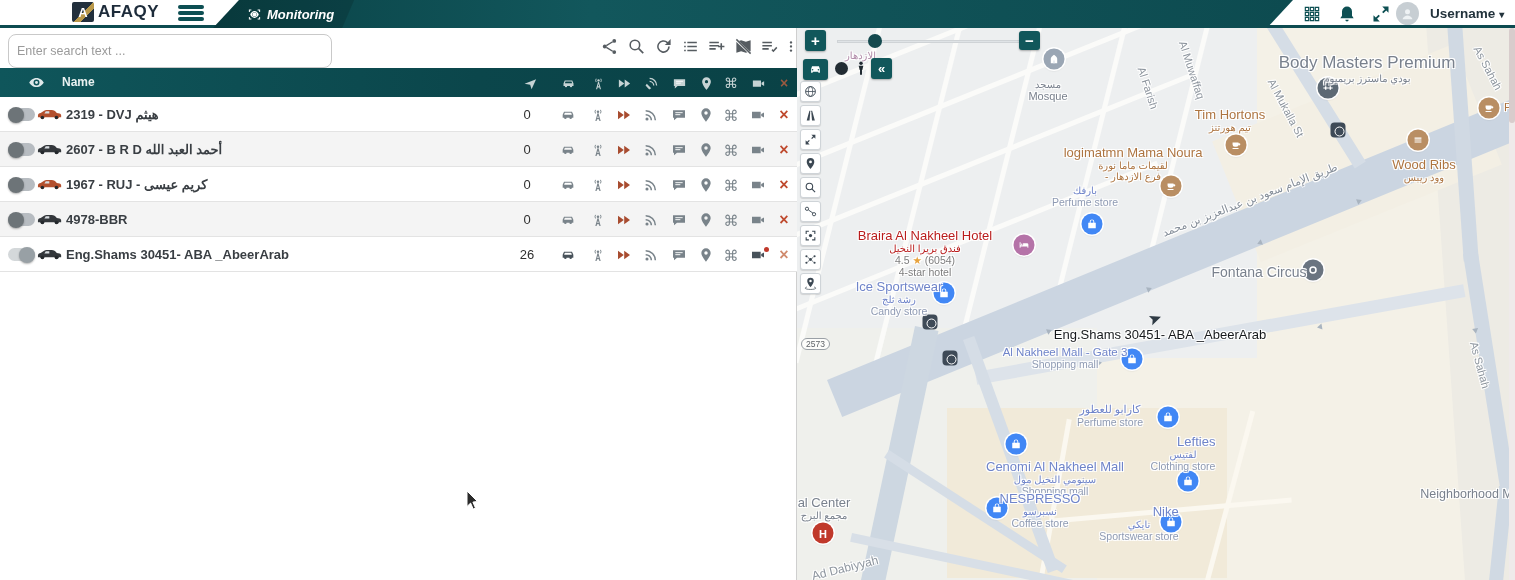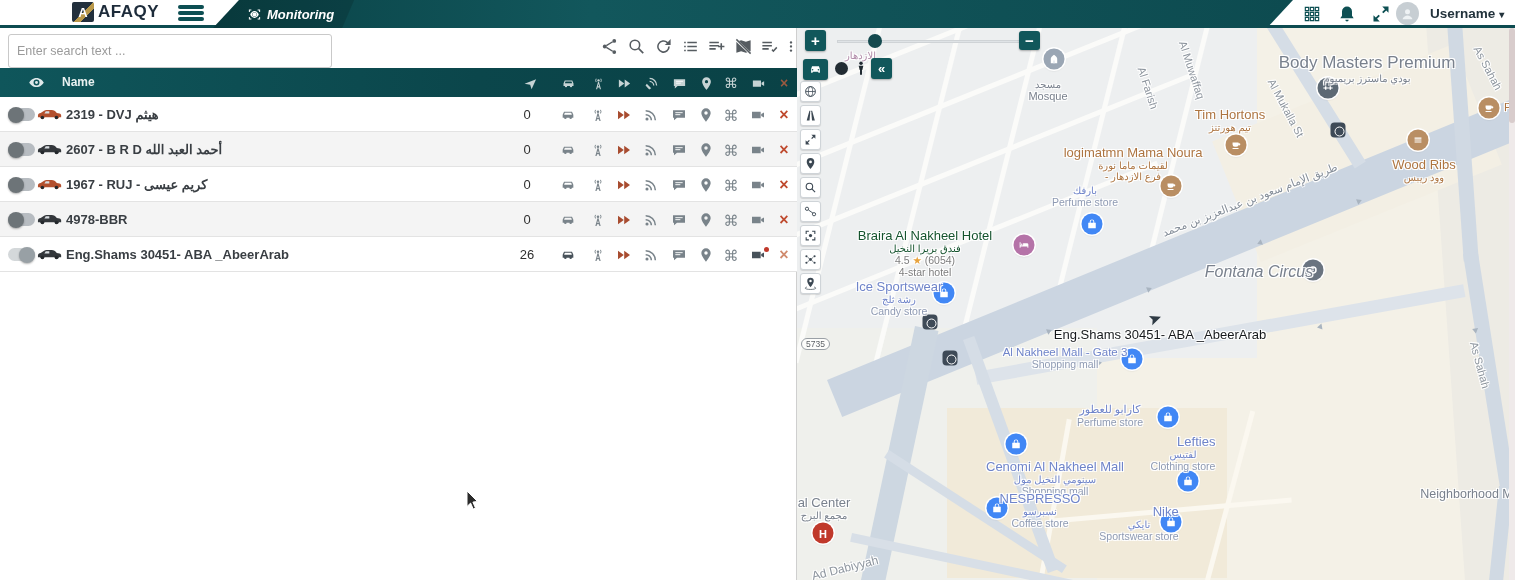--- a/index.html
+++ b/index.html
@@ -19,21 +19,21 @@
   .mtab svg { width:15px; height:15px; fill:#fff; }
   .hic { position:absolute; top:4px; width:20px; height:20px; color:#0d4f53; cursor:pointer; }
   .hic svg { width:100%; height:100%; fill:currentColor; }
   .avatar { position:absolute; left:1396px; top:2px; width:23px; height:23px; border-radius:50%; background:#c7ced3; display:flex; align-items:center; justify-content:center; }
   .avatar svg { width:15px; height:15px; fill:#eef2f4; }
   .uname { position:absolute; left:1430px; top:6px; font-size:13.5px; font-weight:bold; color:#23333c; cursor:pointer; }
   .uname .caret { font-size:10px; margin-left:4px; }
 
   
   .panel { position:absolute; left:0; top:28px; width:797px; height:552px; background:#fff; border-right:1px solid #cfcfcf; z-index:20; }
-  .srch { position:absolute; left:8px; top:6px; width:324px; height:24px; border:1px solid #c9c9c9; border-radius:3px; font-size:12.5px; padding:16px 8px; color:#444; outline:none; font-family:"Liberation Sans",sans-serif; }
+  .srch { position:absolute; left:8px; top:6px; width:324px; height:24px; border:1px solid #c9c9c9; border-radius:8px; font-size:12.5px; padding:16px 8px; color:#444; outline:none; font-family:"Liberation Sans",sans-serif; }
   .srch::placeholder { color:#9b9b9b; }
   .tic { position:absolute; top:9px; width:19px; height:19px; color:#565c61; cursor:pointer; }
   .tic svg { width:100%; height:100%; fill:currentColor; }
 
   .thead { position:absolute; left:0; top:40px; width:797px; height:29px; background:linear-gradient(90deg,#0f565b,#0b464b 60%,#0a4246); }
   .thead .eye { position:absolute; left:28px; top:6px; width:17px; height:17px; color:#dfe9ea; }
   .thead .nm { position:absolute; left:62px; top:7px; color:#e9f1f1; font-size:12px; font-weight:bold; }
   .hico { position:absolute; top:6px; width:24px; height:18px; display:flex; align-items:center; justify-content:center; color:#c6d3d4; cursor:pointer; }
   .hico svg { width:15px; height:15px; fill:currentColor; }
   .hico .ch { font-size:14px; line-height:1; }
@@ -73,21 +73,21 @@
   .halo { text-shadow:0 0 2px #fff,0 0 2px #fff,1px 1px 0 #fff,-1px -1px 0 #fff,1px -1px 0 #fff,-1px 1px 0 #fff; }
   .mlabel { position:absolute; transform:translate(-50%,-50%); text-align:center; white-space:nowrap; z-index:6; cursor:pointer; }
   .mlabel .l1 { font-size:11.5px; color:#747d8a; }
   .mlabel .big { font-size:13px;text-align:right; }
   .mlabel .ar { font-size:10px; }
   .mlabel .typ { font-size:10.5px; }
   .mlabel.blue .l1, .mlabel.blue .ar { color:#6f84c9; }
   .mlabel.blue .typ { color:#8e9ab3; }
   .mlabel.food .l1, .mlabel.food .ar { color:#ad7440; }
   .mlabel.gray .l1, .mlabel.gray .ar, .mlabel.gray .typ { color:#79818d; }
-  .mlabel.hotel .l1, .mlabel.hotel .ar { color:#14532d; }
+  .mlabel.hotel .l1, .mlabel.hotel .ar { color:#b91c1c; }
   .mlabel.hotel .rate { font-size:10.5px; color:#7d7d7d; }
   .mlabel.hotel .rate .st { color:#e8a33d; }
   .street { position:absolute; font-size:11px; color:#8d959e; white-space:nowrap; z-index:5; }
   .poi { position:absolute; width:21px; height:21px; border-radius:50%; display:flex; align-items:center; justify-content:center; box-shadow:0 0 0 1.5px #fff, 0 1px 2px rgba(0,0,0,.25); z-index:6; transform:translate(-50%,-50%); cursor:pointer; }
   .poi::after { content:''; position:absolute; bottom:-4px; left:50%; transform:translateX(-50%); border:4px solid transparent; border-top:5px solid inherit; }
   .poi svg { width:11px; height:11px; fill:#fff; }
   .poi .htx { color:#fff; font-size:11px; font-weight:bold; }
   .cam { position:absolute; width:15px; height:15px; background:#3e4a57; border-radius:4px; z-index:5; transform:translate(-50%,-50%); }
   .cam::after { content:''; position:absolute; left:3.5px; top:3.5px; width:8px; height:8px; border:1.6px solid #fff; border-radius:50%; }
   .badge { position:absolute; font-size:8.5px; color:#5f6368; border:1px solid #9aa0a6; border-radius:7px; padding:0 4px; background:#fdfdfb; z-index:5; }
@@ -155,21 +155,21 @@
     <div class="chev" style="left:676px;top:300px;transform:rotate(81deg);"></div>
 
     <div class="street halo" style="left:351px;top:60px;transform:translate(-50%,-50%) rotate(72deg);">Al Farish</div>
     <div class="street halo" style="left:395px;top:42px;transform:translate(-50%,-50%) rotate(72deg);">Al Muwaffaq</div>
     <div class="street halo" style="left:489px;top:80px;transform:translate(-50%,-50%) rotate(62deg);">Al Mukalla St</div>
     <div class="street halo" style="left:691px;top:40px;transform:translate(-50%,-50%) rotate(62deg);">As Sahah</div>
     <div class="street halo" style="left:683px;top:337px;transform:translate(-50%,-50%) rotate(75deg);">As Sahah</div>
     <div class="street halo" style="left:48px;top:540px;transform:translate(-50%,-50%) rotate(-14deg);font-size:12px;">Ad Dabiyyah</div>
     <div class="street halo" style="left:453px;top:172px;transform:translate(-50%,-50%) rotate(-21deg);font-size:11px;color:#868f9a;">طريق الإمام سعود بن عبدالعزيز بن محمد</div>
     <div class="street halo" style="left:48px;top:22px;color:#b08aa8;font-size:10px;">الازدهار</div>
-    <div class="badge" style="left:4px;top:310px;">5735</div>
+    <div class="badge" style="left:4px;top:310px;">2573</div>
 
     <div class="cam" style="left:133px;top:294px;"></div>
     <div class="cam" style="left:153px;top:330px;"></div>
     <div class="cam" style="left:541px;top:102px;"></div>
 
     <div class="poi" style="left:257px;top:31px;background:#9aa6b4;">
         <svg viewBox="0 0 24 24">
           <path d="M12 2.5c4 3.5 7 5 7 9V21H5v-9.5c0-4 3-5.5 7-9z"></path>
           <path d="M10 21v-4.5a2 2 0 014 0V21z" fill="#e8edf2"></path>
         </svg>
@@ -287,21 +287,21 @@
     <div class="mlabel blue halo" style="left:288px;top:168px;">
       <div class="ar">بارفك</div>
       <div class="typ">Perfume store</div>
     </div>
     <div class="mlabel blue halo" style="left:102px;top:270px;">
       <div class="l1 big">Ice Sportswear</div>
       <div class="ar">رشة ثلج</div>
       <div class="typ">Candy store</div>
     </div>
     <div class="mlabel gray halo" style="left:462px;top:244px;">
-      <div class="l1" style="font-size:16px;font-style:italic;">Fontana Circus</div>
+      <div class="l1" style="font-size:14px;">Fontana Circus</div>
     </div>
     <div class="mlabel blue halo" style="left:268px;top:330px;">
       <div class="l1">Al Nakheel Mall - Gate 3</div>
       <div class="typ">Shopping mall</div>
     </div>
     <div class="mlabel blue halo" style="left:313px;top:387px;">
       <div class="ar" style="font-size:11px;">كارابو للعطور</div>
       <div class="typ">Perfume store</div>
     </div>
     <div class="mlabel blue halo" style="left:386px;top:425px;">

